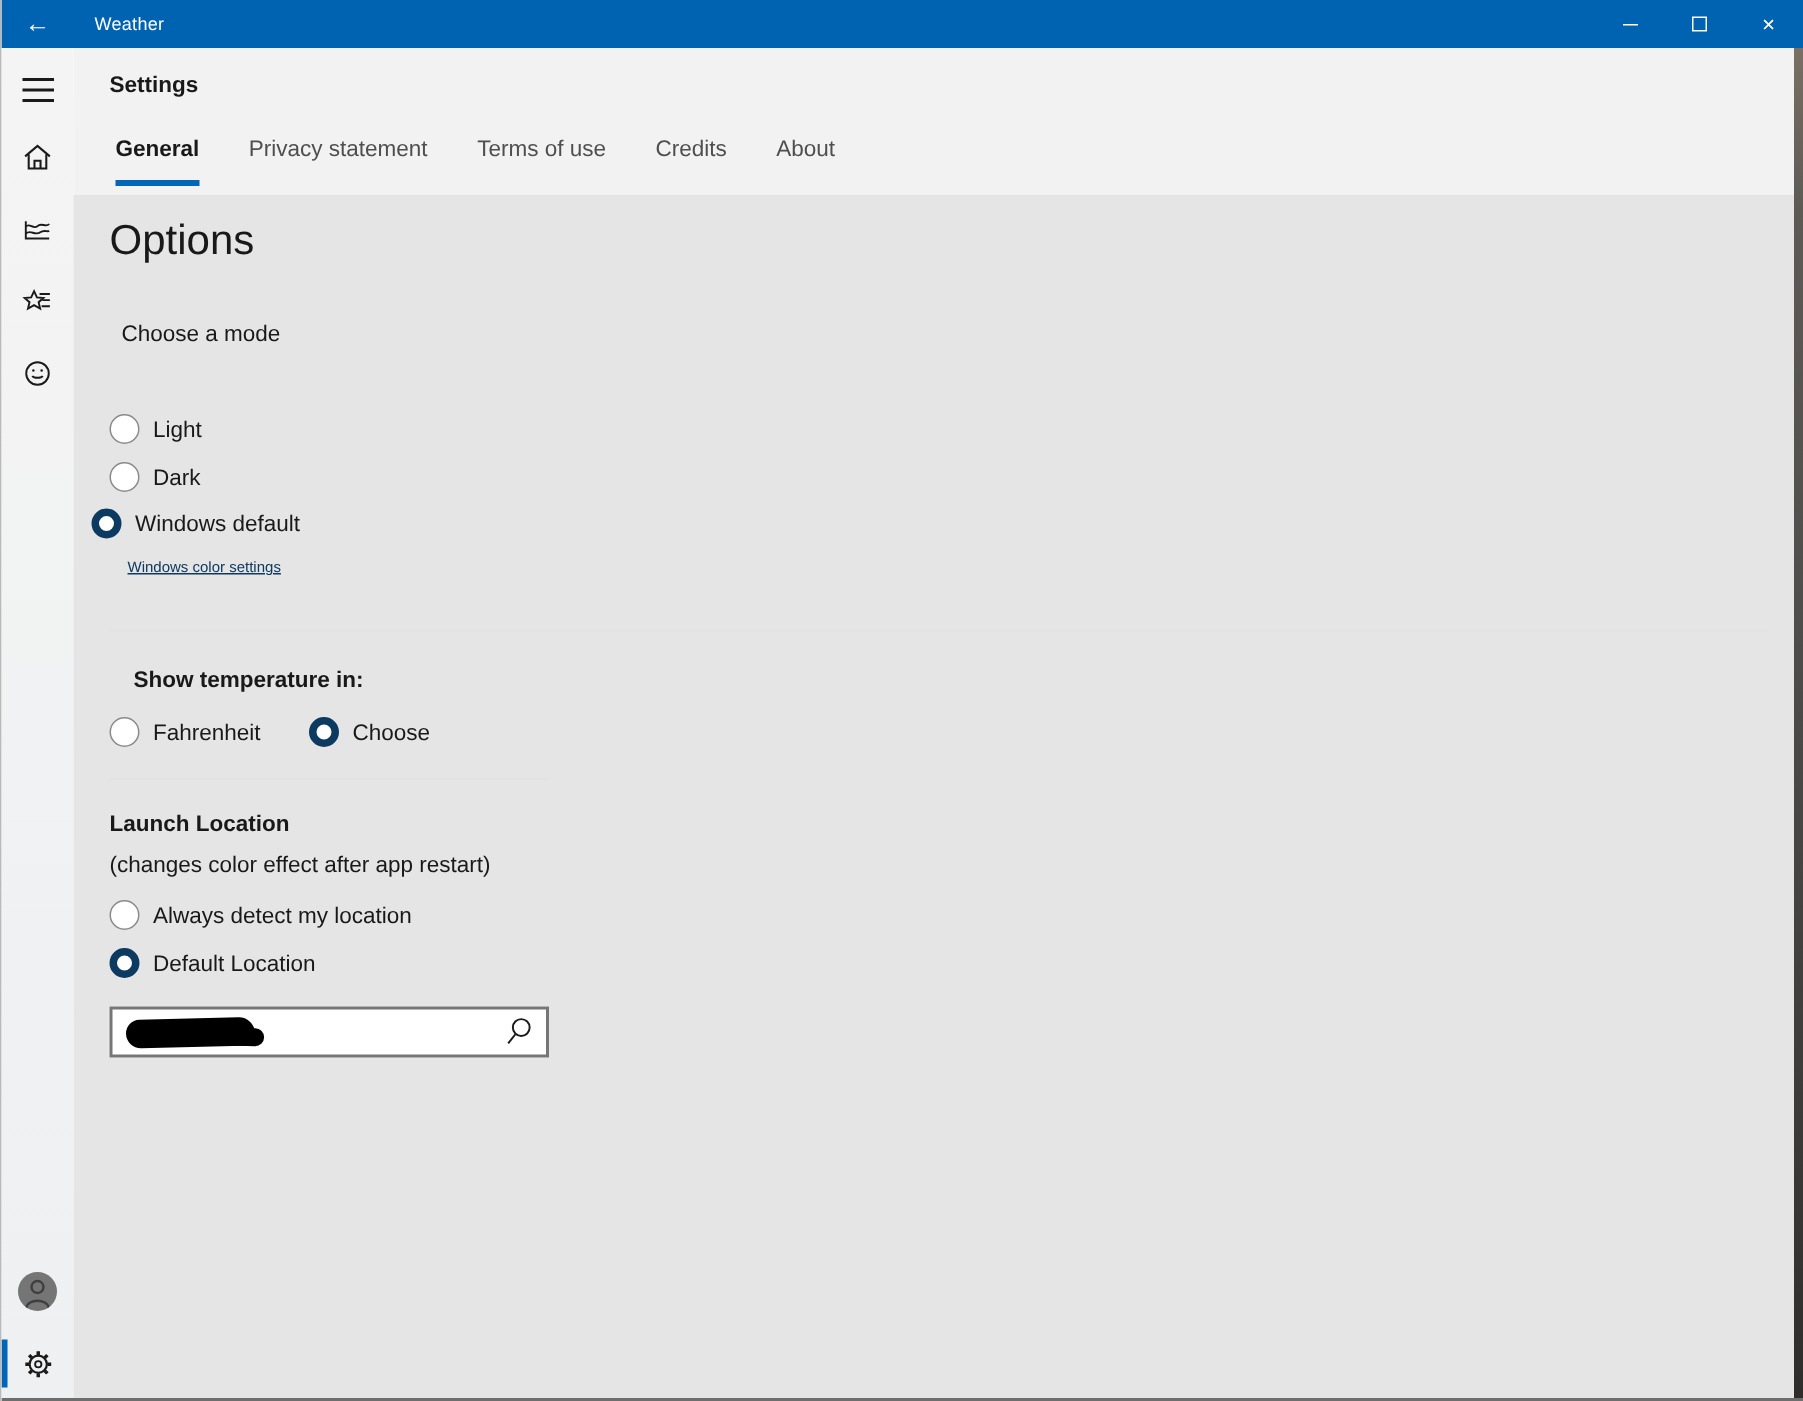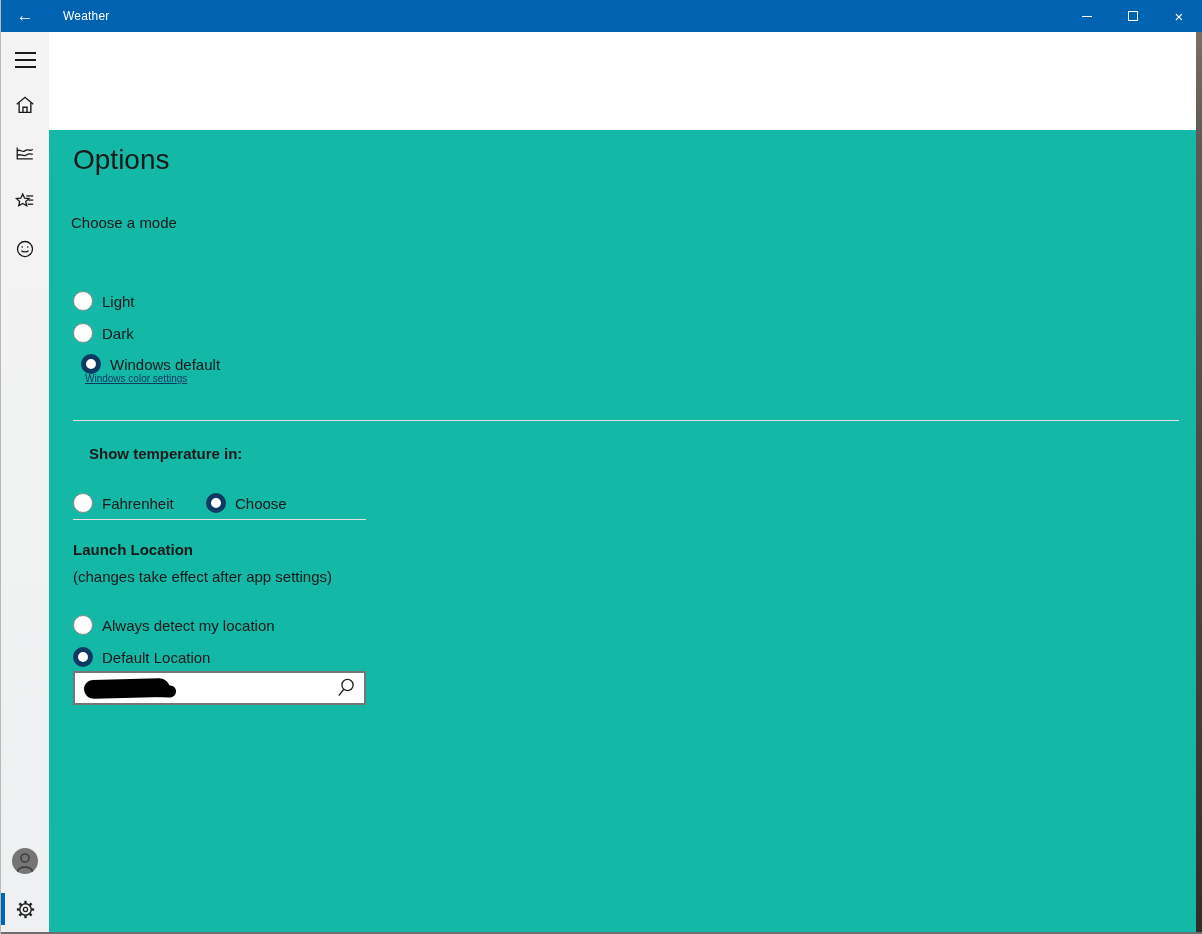--- a/index.html
+++ b/index.html
@@ -34,25 +34,25 @@
           align-items:center;justify-content:center;overflow:hidden;}
 
   
   .page-header{position:absolute;left:48px;top:32px;right:6px;height:98px;background:#f2f2f2;}
   .settings-title{position:absolute;left:24px;top:16px;font-size:15px;font-weight:700;color:#191919;}
   .tabs{position:absolute;left:28px;top:59px;display:flex;gap:33px;}
   .tab{font-size:15px;color:#4f4f4f;padding:0 0 12px 0;cursor:pointer;border-bottom:4px solid transparent;}
   .tab.active{color:#191919;font-weight:700;border-bottom-color:#0067b8;}
 
   
-  .content{position:absolute;left:48px;top:130px;right:6px;bottom:0;background:#14b8a6;}
+  .content{position:absolute;left:48px;top:130px;right:6px;bottom:0;background:#e5e5e5;}
   .h-options{position:absolute;left:24px;top:14px;font-size:28px;font-weight:300;color:#191919;}
   .lbl{position:absolute;font-size:15px;color:#191919;}
   .bold{font-weight:700;}
-  .radio-row{position:absolute;display:flex;align-items:center;height:20px;cursor:pointer;margin-top:15px;}
+  .radio-row{position:absolute;display:flex;align-items:center;height:20px;cursor:pointer;}
   .radio{width:20px;height:20px;border-radius:50%;border:1px solid #8a8a8a;background:#fff;
          box-sizing:border-box;flex:0 0 auto;}
   .radio.selected{border:5px solid #0d3a61;}
   .radio-label{margin-left:9px;font-size:15px;color:#191919;white-space:nowrap;}
   .link{position:absolute;font-size:10px;color:#0f3a60;text-decoration:underline;cursor:pointer;}
   .divider{position:absolute;height:1px;background:#e2e2e2;}
 
   
   .searchbox{position:absolute;left:24px;top:541px;width:293px;height:34px;background:#fff;
              border:2px solid #767676;box-sizing:border-box;display:flex;align-items:center;cursor:text;}
@@ -151,36 +151,46 @@
           <path d="M5.64 5.64 L7.5 7.5"></path>
             <path d="M16.5 16.5 L18.36 18.36"></path>
           <path d="M18.36 5.64 L16.5 7.5"></path>
             <path d="M7.5 16.5 L5.64 18.36"></path>
         </g>
       </svg>
     </div>
   </div>
   <div class="accent-bar"></div>
 
+  <div class="page-header">
+    <div class="settings-title">Settings</div>
+    <div class="tabs">
+      <div class="tab active">General</div>
+      <div class="tab">Privacy statement</div>
+      <div class="tab">Terms of use</div>
+      <div class="tab">Credits</div>
+      <div class="tab">About</div>
+    </div>
+  </div>
 
   <div class="content">
 
     <div class="h-options">Options</div>
 
-    <div class="lbl" style="left:22px;top:84px;">Choose a mode</div>
+    <div class="lbl" style="left:32px;top:84px;">Choose a mode</div>
 
     <div class="radio-row" style="left:24px;top:146px;">
       <span class="radio"></span>
       <span class="radio-label">Light</span>
     </div>
     <div class="radio-row" style="left:24px;top:178px;justify-content:flex-end;">
       <span class="radio"></span>
       <span class="radio-label">Dark</span>
     </div>
-    <div class="radio-row" style="left:32px;top:209px;text-align:right;">
+    <div class="radio-row" style="left:12px;top:209px;text-align:right;">
       <span class="radio selected"></span>
       <span class="radio-label">Windows default</span>
     </div>
 
     <a class="link" style="left:36px;top:243px;">Windows color settings</a>
 
     <div class="divider" style="left:24px;top:290px;width:1106px;"></div>
 
     <div class="lbl bold" style="left:24px;top:315px;margin-left:16px;">Show temperature in:</div>
     <div class="radio-row" style="left:24px;top:348px;">
@@ -188,21 +198,21 @@
       <span class="radio-label">Fahrenheit</span>
     </div>
     <div class="radio-row" style="left:157px;top:348px;">
       <span class="radio selected"></span>
       <span class="radio-label">Choose</span>
     </div>
 
     <div class="divider" style="left:24px;top:389px;width:293px;"></div>
 
     <div class="lbl bold" style="left:24px;top:411px;">Launch Location</div>
-    <div class="lbl" style="left:24px;top:438px;">(changes take effect after app settings)</div>
+    <div class="lbl" style="left:24px;top:438px;">(changes color effect after app restart)</div>
 
     <div class="radio-row" style="left:24px;top:470px;text-align:center;">
       <span class="radio"></span>
       <span class="radio-label">Always detect my location</span>
     </div>
     <div class="radio-row" style="left:24px;top:502px;justify-content:space-between;">
       <span class="radio selected"></span>
       <span class="radio-label">Default Location</span>
     </div>
 

